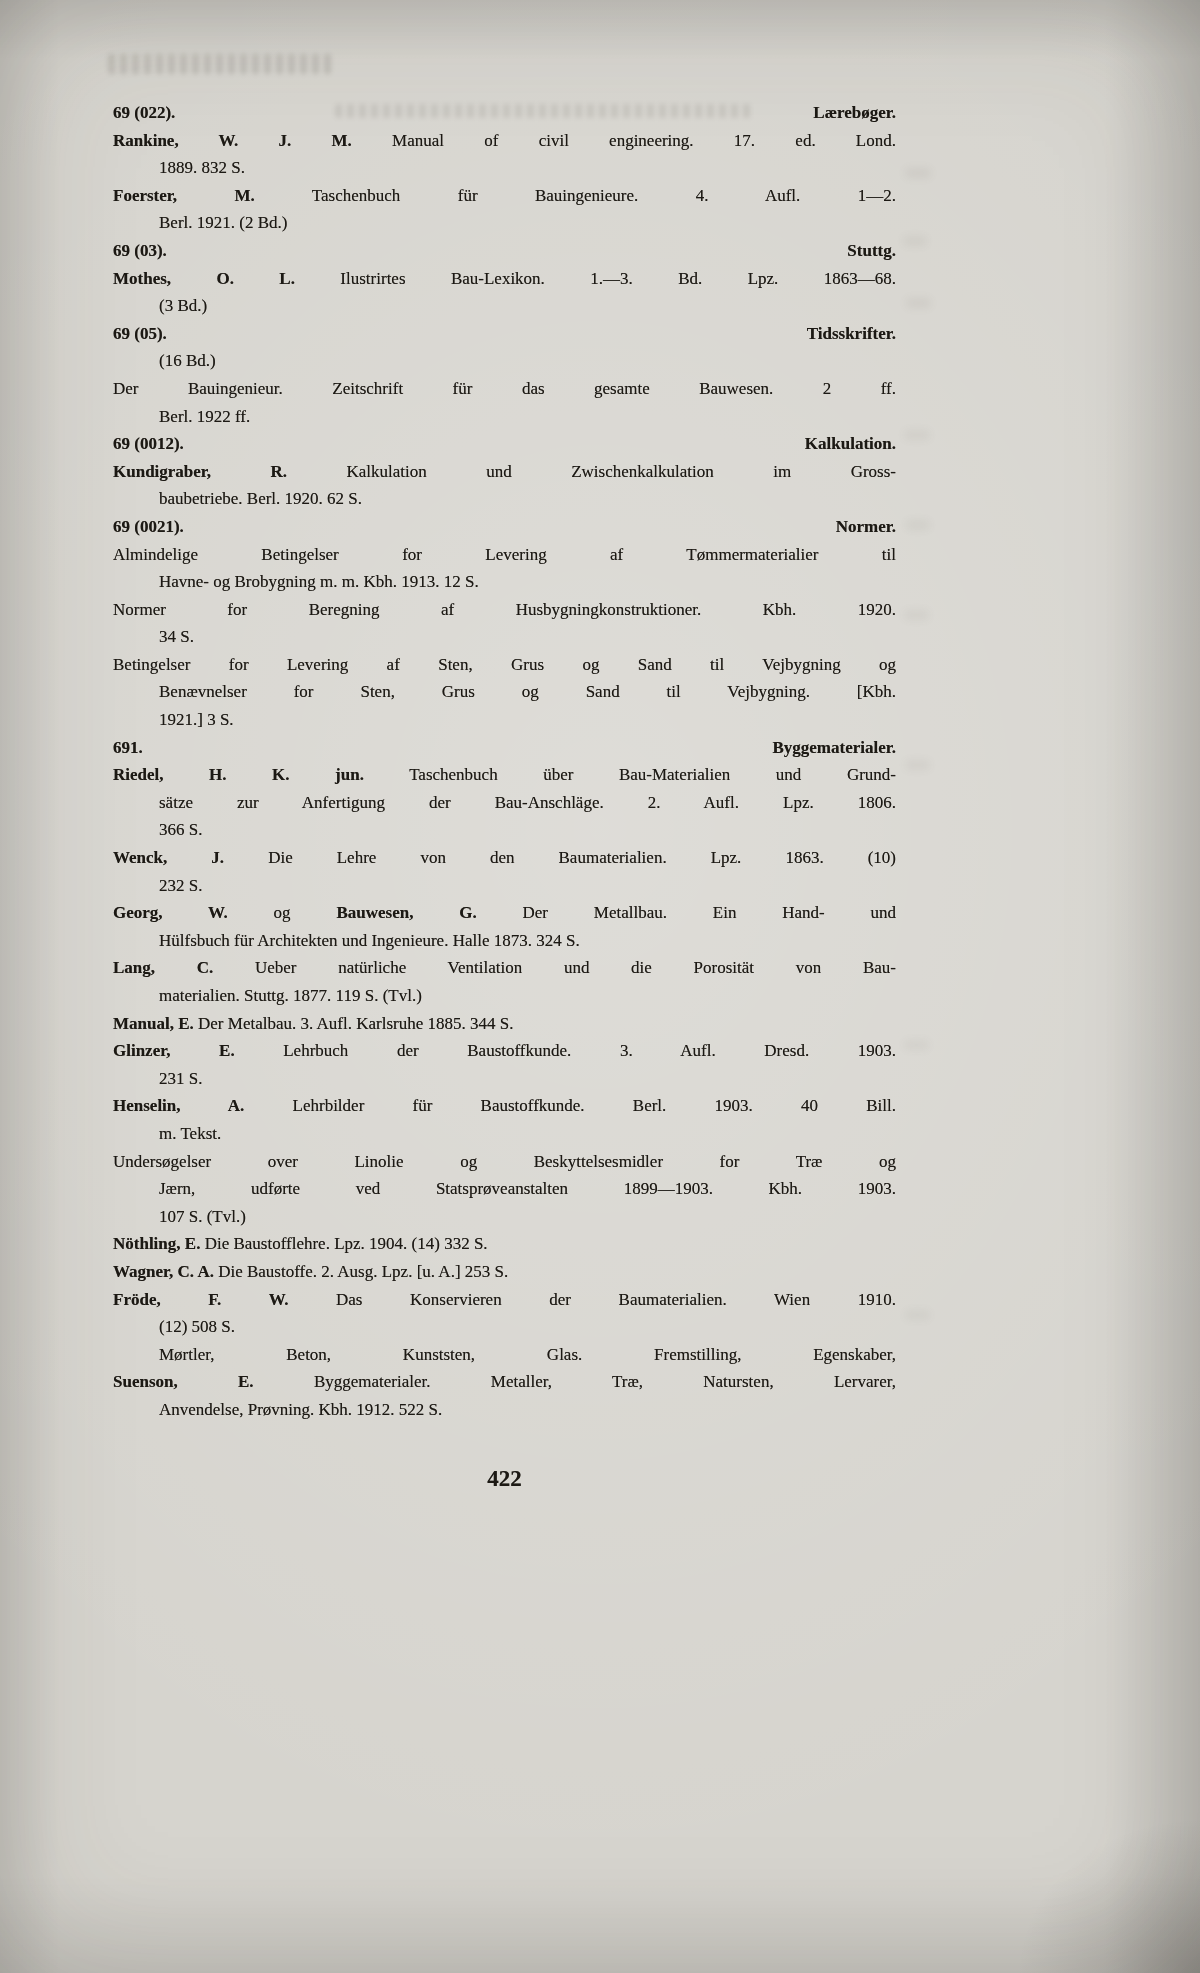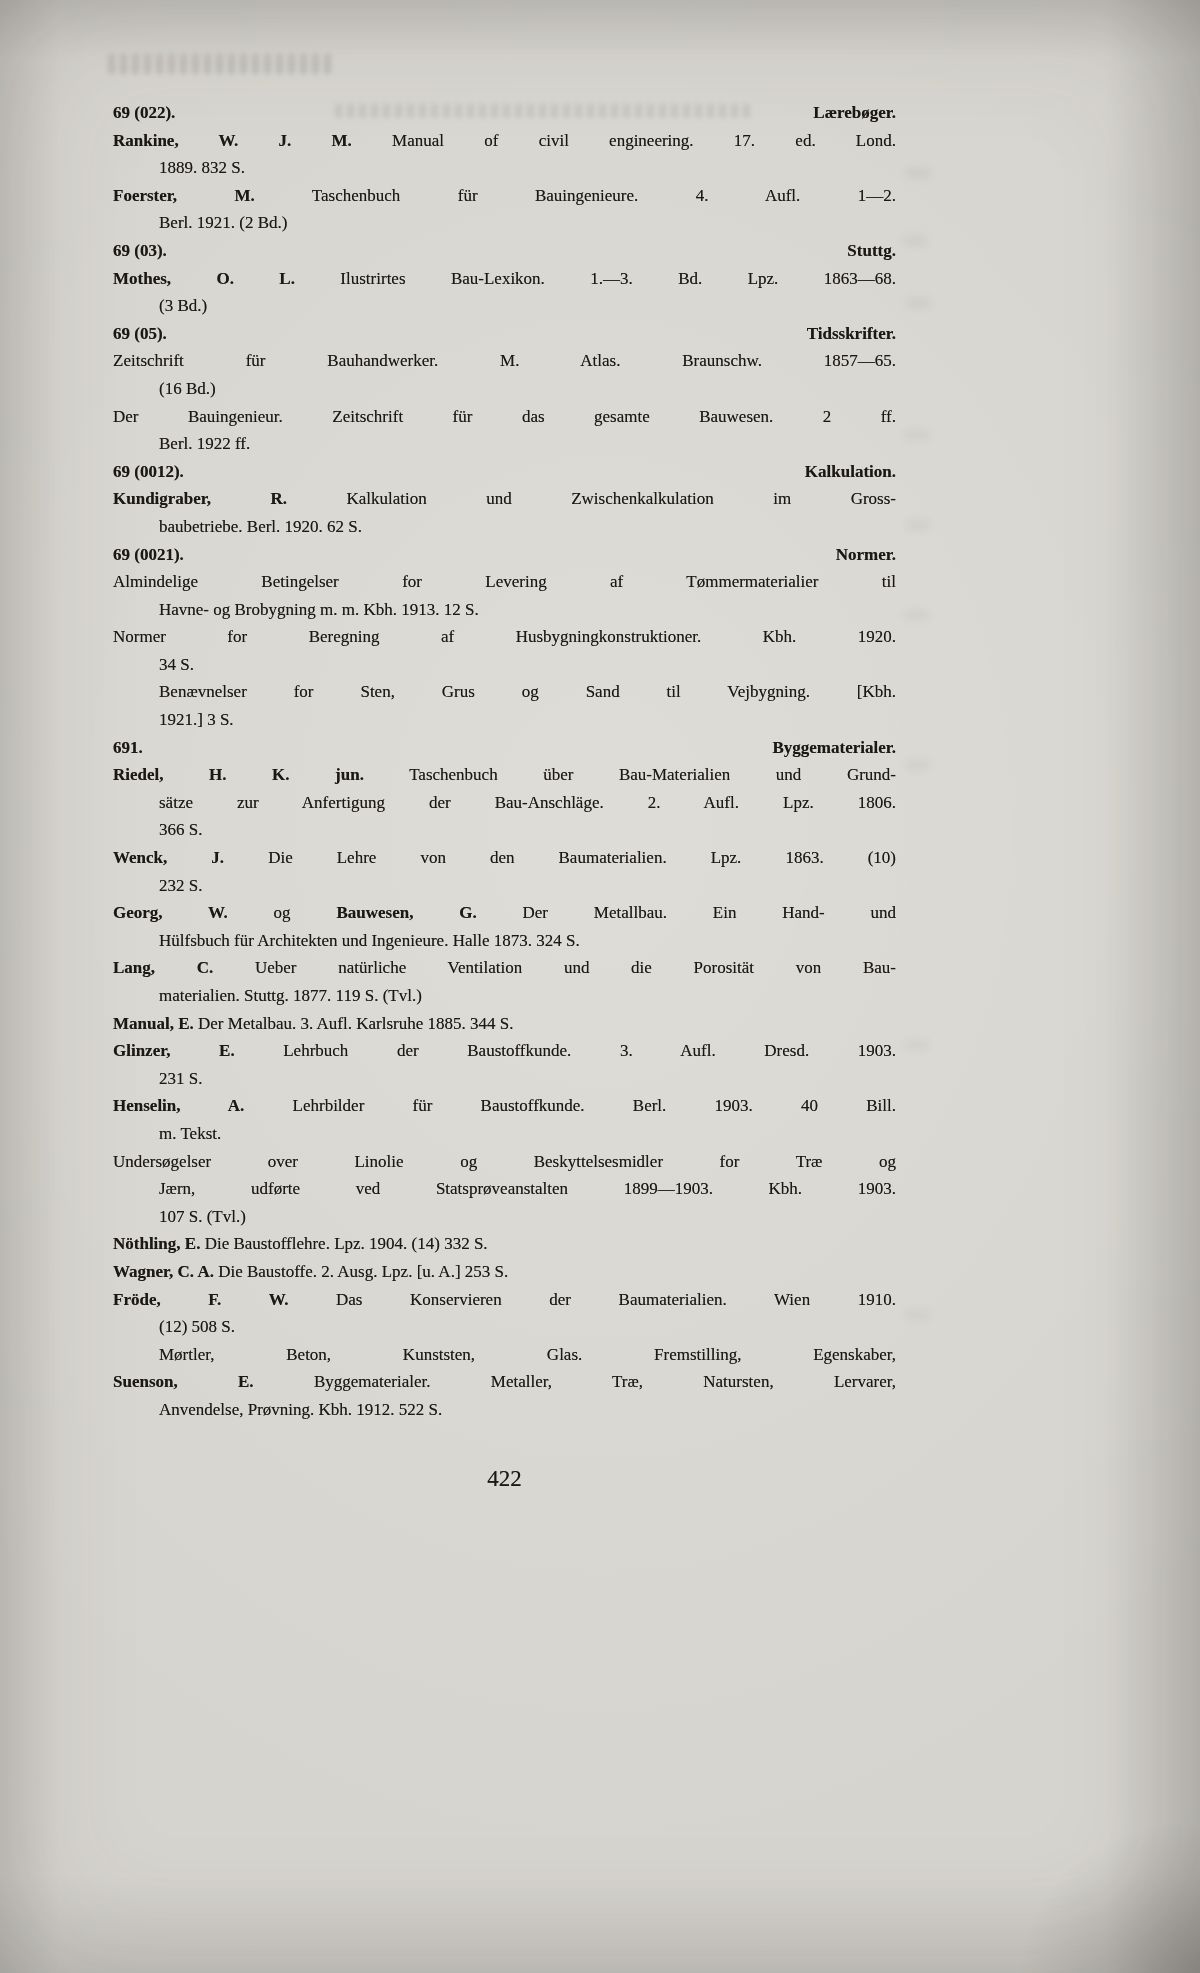--- a/index.html
+++ b/index.html
@@ -27,20 +27,21 @@
     display:flex; justify-content:space-between; font-weight:bold;
   }
   .line { text-align:justify; text-align-last:justify; }
   .line.last { text-align-last:auto; }
   .line.cont { padding-left:46px; }
   .b { font-weight:bold; }
   .page-number {
     position:absolute; top:1466px; left:113px; width:783px;
     text-align:center; font-size:23px;
     text-shadow:0 0 .6px rgba(28,22,15,.55);
+    font-weight:bold;
   }
   .artifact { position:absolute; pointer-events:none; }
   .smudge-text {
     background:repeating-linear-gradient(90deg, rgba(70,65,55,.55) 0 7px, rgba(70,65,55,0) 7px 12px);
     filter:blur(2.5px); opacity:.28; border-radius:3px;
   }
   .smudge-soft {
     background:rgba(75,70,60,.5); filter:blur(4px); border-radius:4px;
   }
   .corner-shade {
@@ -83,21 +84,20 @@
     </div>
     <div class="entry">
       <div class="line"><span class="b">Mothes, O. L.</span><span> Ilustrirtes Bau-Lexikon. 1.—3. Bd. Lpz. 1863—68.</span></div>
       <div class="line cont last"><span>(3 Bd.)</span></div>
     </div>
     <div class="entry-heading">
       <span>69 (05).</span>
       <span>Tidsskrifter.</span>
     </div>
     <div class="entry">
-      <div class="line"><span>Zeitschrift für Bauhandwerker. M. Atlas. Braunschw. 1857—65.</span></div>
       <div class="line cont last"><span>(16 Bd.)</span></div>
     </div>
     <div class="entry">
       <div class="line"><span>Der Bauingenieur. Zeitschrift für das gesamte Bauwesen. 2 ff.</span></div>
       <div class="line cont last"><span>Berl. 1922 ff.</span></div>
     </div>
     <div class="entry-heading">
       <span>69 (0012).</span>
       <span>Kalkulation.</span>
     </div>
@@ -111,20 +111,21 @@
     </div>
     <div class="entry">
       <div class="line"><span>Almindelige Betingelser for Levering af Tømmermaterialier til</span></div>
       <div class="line cont last"><span>Havne- og Brobygning m. m. Kbh. 1913. 12 S.</span></div>
     </div>
     <div class="entry">
       <div class="line"><span>Normer for Beregning af Husbygningkonstruktioner. Kbh. 1920.</span></div>
       <div class="line cont last"><span>34 S.</span></div>
     </div>
     <div class="entry">
+      <div class="line"><span>Betingelser for Levering af Sten, Grus og Sand til Vejbygning og</span></div>
       <div class="line cont"><span>Benævnelser for Sten, Grus og Sand til Vejbygning. [Kbh.</span></div>
       <div class="line cont last"><span>1921.] 3 S.</span></div>
     </div>
     <div class="entry-heading">
       <span>691.</span>
       <span>Byggematerialer.</span>
     </div>
     <div class="entry">
       <div class="line"><span class="b">Riedel, H. K. jun.</span><span> Taschenbuch über Bau-Materialien und Grund-</span></div>
       <div class="line cont"><span>sätze zur Anfertigung der Bau-Anschläge. 2. Aufl. Lpz. 1806.</span></div>

